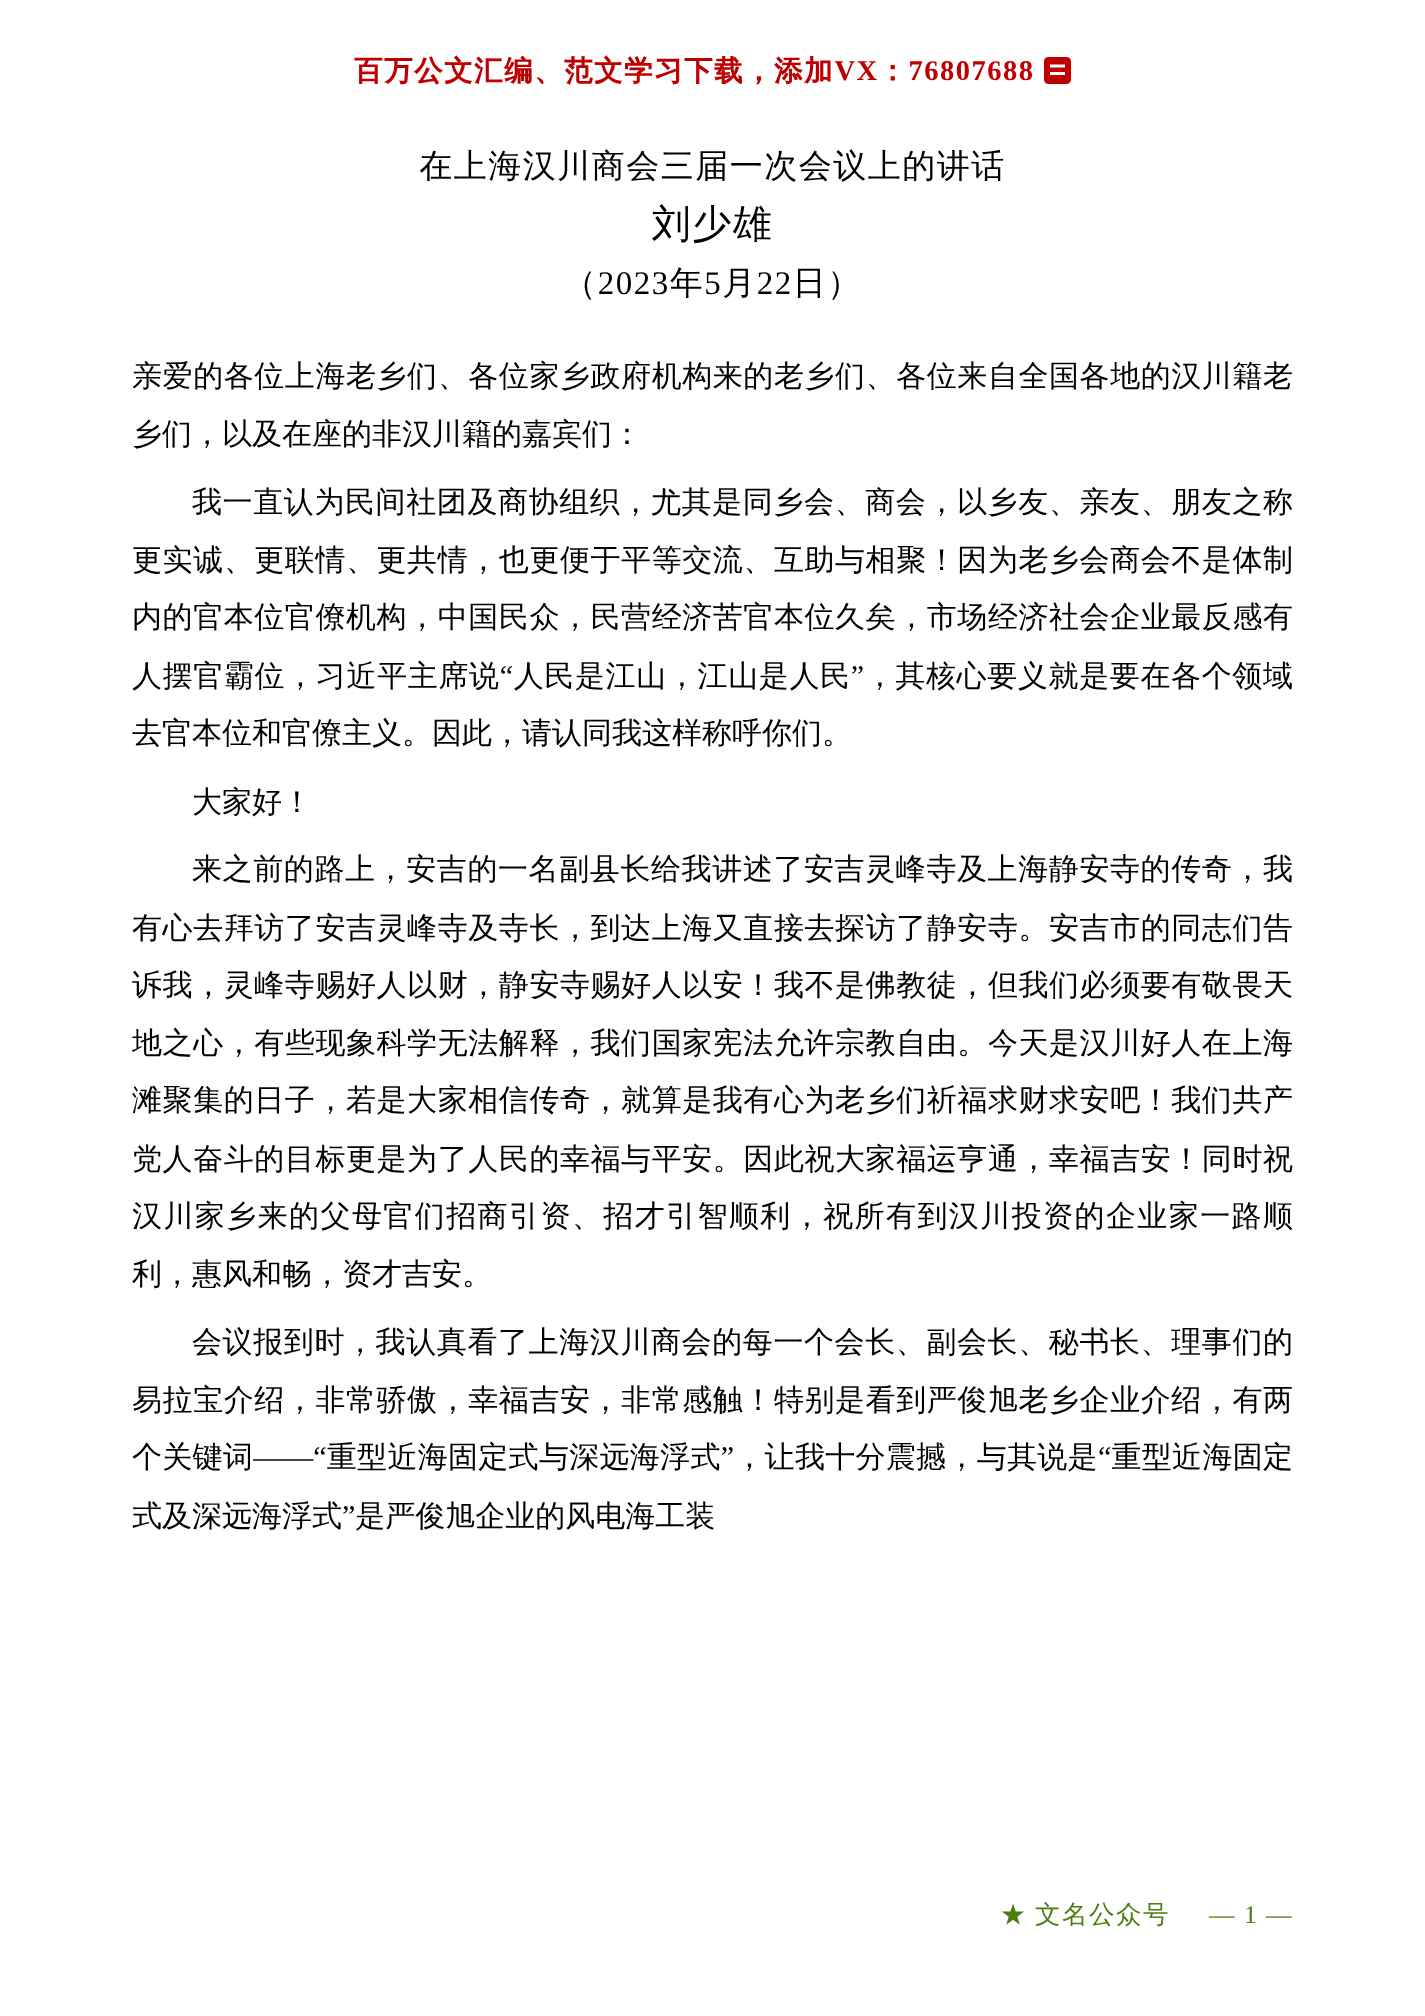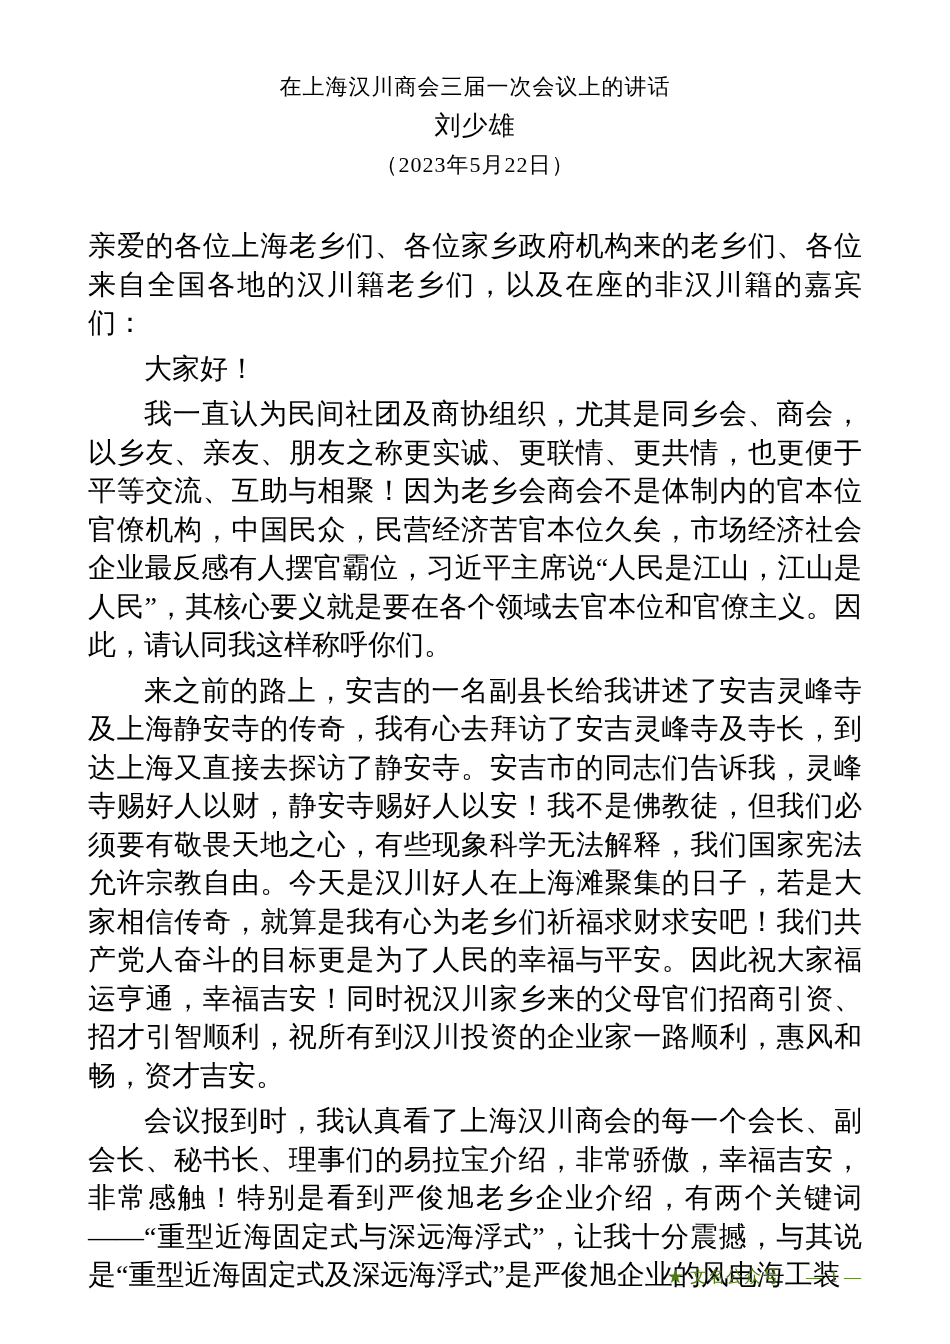--- a/index.html
+++ b/index.html
@@ -61,22 +61,22 @@
     letter-spacing: 1px;
   }
   .doc-date {
     margin-top: 10px;
     text-align: center;
     font-size: 22px;
     line-height: 30px;
     letter-spacing: 1px;
   }
   .doc-body {
-    margin-top: 47px;
-    font-size: 28px;
+    margin-top: 28px;
+    font-size: 20px;
     line-height: 38.5px;
     text-align: justify;
     text-justify: inter-ideograph;
   }
   .doc-body p {
     margin: 0 0 7px 0;
   }
   .doc-body p.indent {
     text-indent: 2em;
   }
@@ -92,31 +92,34 @@
   }
   .footer .page-no {
     margin-left: 26px;
   }
 </style>
 </head>
 <body>
 
 <div class="page">
 
+  <div class="notice">
+    <span>百万公文汇编、范文学习下载，添加VX：76807688</span><span class="badge"></span>
+  </div>
 
   <div class="doc-title">在上海汉川商会三届一次会议上的讲话</div>
 
   <div class="doc-author">刘少雄</div>
 
   <div class="doc-date">（2023年5月22日）</div>
 
   <div class="doc-body">
       <p class="">亲爱的各位上海老乡们、各位家乡政府机构来的老乡们、各位来自全国各地的汉川籍老乡们，以及在座的非汉川籍的嘉宾们：</p>
+      <p class="indent">我一直认为民间社团及商协组织，尤其是同乡会、商会，以乡友、亲友、朋友之称更实诚、更联情、更共情，也更便于平等交流、互助与相聚！因为老乡会商会不是体制内的官本位官僚机构，中国民众，民营经济苦官本位久矣，市场经济社会企业最反感有人摆官霸位，习近平主席说“人民是江山，江山是人民”，其核心要义就是要在各个领域去官本位和官僚主义。因此，请认同我这样称呼你们。</p>
       <p class="indent">大家好！</p>
-      <p class="indent">我一直认为民间社团及商协组织，尤其是同乡会、商会，以乡友、亲友、朋友之称更实诚、更联情、更共情，也更便于平等交流、互助与相聚！因为老乡会商会不是体制内的官本位官僚机构，中国民众，民营经济苦官本位久矣，市场经济社会企业最反感有人摆官霸位，习近平主席说“人民是江山，江山是人民”，其核心要义就是要在各个领域去官本位和官僚主义。因此，请认同我这样称呼你们。</p>
       <p class="indent">来之前的路上，安吉的一名副县长给我讲述了安吉灵峰寺及上海静安寺的传奇，我有心去拜访了安吉灵峰寺及寺长，到达上海又直接去探访了静安寺。安吉市的同志们告诉我，灵峰寺赐好人以财，静安寺赐好人以安！我不是佛教徒，但我们必须要有敬畏天地之心，有些现象科学无法解释，我们国家宪法允许宗教自由。今天是汉川好人在上海滩聚集的日子，若是大家相信传奇，就算是我有心为老乡们祈福求财求安吧！我们共产党人奋斗的目标更是为了人民的幸福与平安。因此祝大家福运亨通，幸福吉安！同时祝汉川家乡来的父母官们招商引资、招才引智顺利，祝所有到汉川投资的企业家一路顺利，惠风和畅，资才吉安。</p>
       <p class="indent">会议报到时，我认真看了上海汉川商会的每一个会长、副会长、秘书长、理事们的易拉宝介绍，非常骄傲，幸福吉安，非常感触！特别是看到严俊旭老乡企业介绍，有两个关键词——“重型近海固定式与深远海浮式”，让我十分震撼，与其说是“重型近海固定式及深远海浮式”是严俊旭企业的风电海工装</p>
     </div>
 
   <div class="footer">
     <span>★ 文名公众号</span><span class="page-no">— 1 —</span>
   </div>
 
 </div>
 

